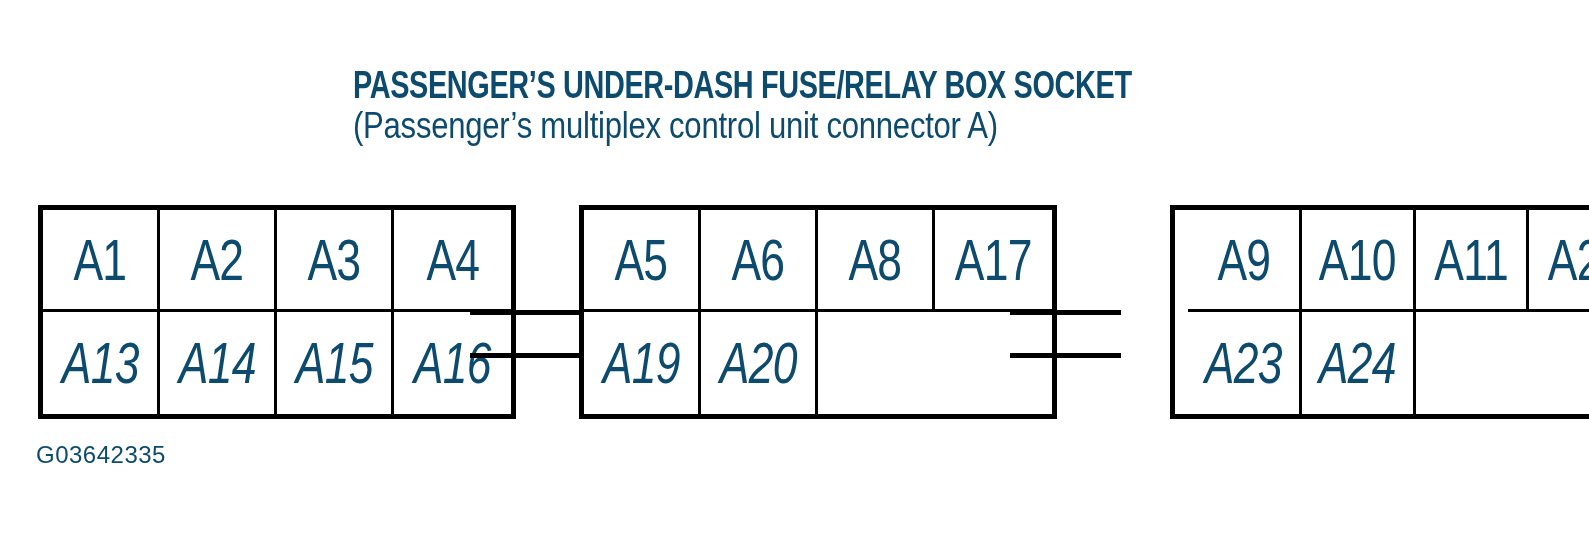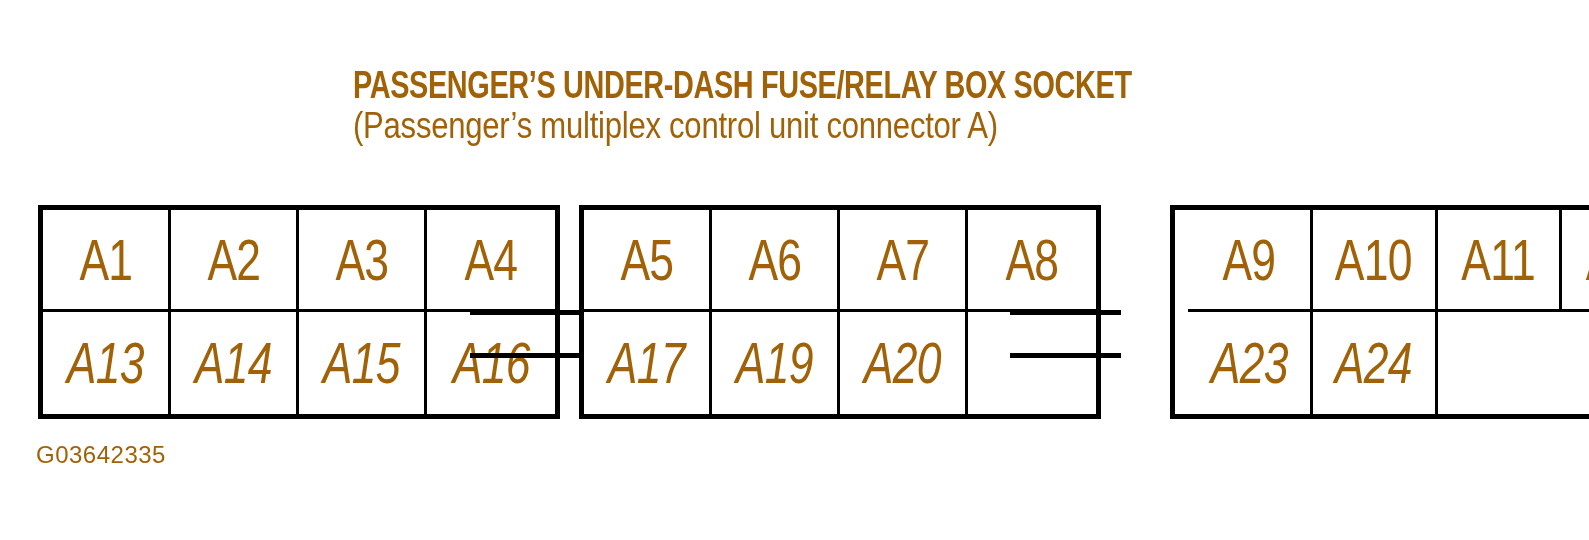--- a/index.html
+++ b/index.html
@@ -6,21 +6,21 @@
     margin: 0;
     padding: 0;
     background: #ffffff;
   }
   .canvas {
     position: relative;
     width: 1589px;
     height: 540px;
     background: #ffffff;
     font-family: "Liberation Sans", sans-serif;
-    color: #a16207;
+    color: #0c4a6e;
     overflow: hidden;
   }
   .header {
     position: absolute;
     left: 353px;
     top: 66px;
     white-space: nowrap;
   }
   .title {
     display: block;
@@ -39,21 +39,21 @@
     font-weight: 400;
     line-height: 1.0;
     letter-spacing: -0.3px;
     transform: scaleX(0.84);
     transform-origin: left center;
     white-space: nowrap;
   }
   .block {
     position: absolute;
     top: 205px;
-    width: 522px;
+    width: 478px;
     height: 214px;
     box-sizing: border-box;
     border: 5px solid #000000;
     background: #ffffff;
     display: grid;
     grid-template-columns: repeat(4, 1fr);
     grid-template-rows: 1fr 1fr;
   }
   .block-1 { left: 38px; }
   .block-2 { left: 579px; }
@@ -136,23 +136,20 @@
   <div class="connector c1b"></div>
 
   <div class="block block-2">
     <div class="cell">
         <span class="cell-label">A5</span>
       </div>
     <div class="cell">
         <span class="cell-label">A6</span>
       </div>
     <div class="cell">
-        <span class="cell-label">A7</span>
-      </div>
-    <div class="cell">
         <span class="cell-label">A8</span>
       </div>
     <div class="cell">
         <span class="cell-label">A17</span>
       </div>
     <div class="cell">
         <span class="cell-label">A19</span>
       </div>
     <div class="cell">
         <span class="cell-label">A20</span>

